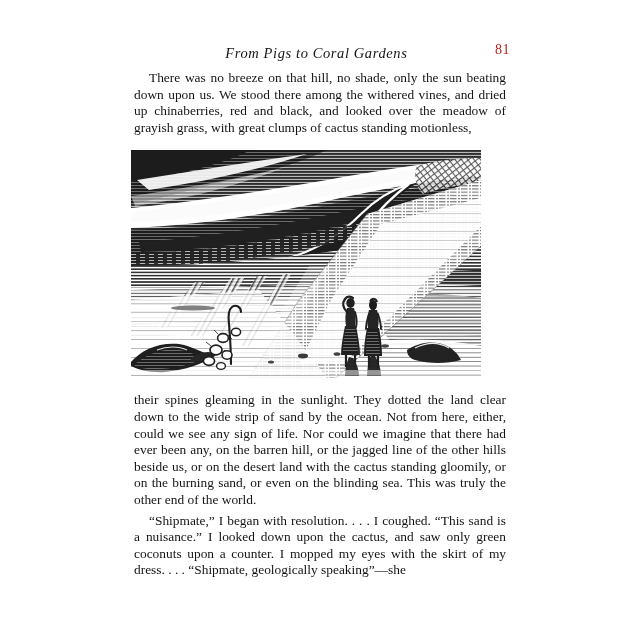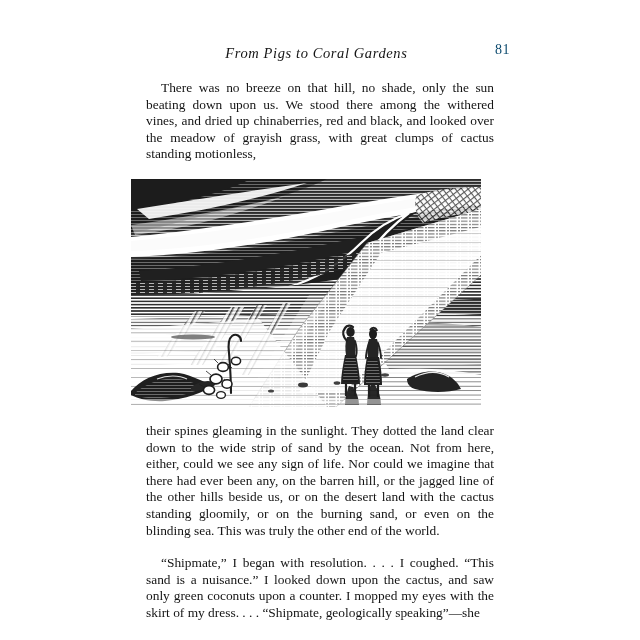--- a/index.html
+++ b/index.html
@@ -39,31 +39,31 @@
     letter-spacing: 0.6px;
     white-space: nowrap;
     color: #151515;
   }
   .runhead-folio {
     position: absolute;
     right: 0;
     top: 2px;
     font-size: 14px;
     letter-spacing: 0.5px;
-    color: #0c4a6e;
+    color: #b91c1c;
   }
 
   
   .para {
     font-size: 13.4px;
     line-height: 16.6px;
     text-align: justify;
     text-justify: inter-word;
     color: #141414;
-    margin: 16px;
+    margin: 4px;
     -webkit-font-smoothing: none;
   }
   .para.indent { text-indent: 15px; }
   .para + .para { margin-top: 0; }
 
   .block-top { margin-bottom: 14px; }
   .block-bottom { margin-top: 14px; }
 
   
   .plate {

